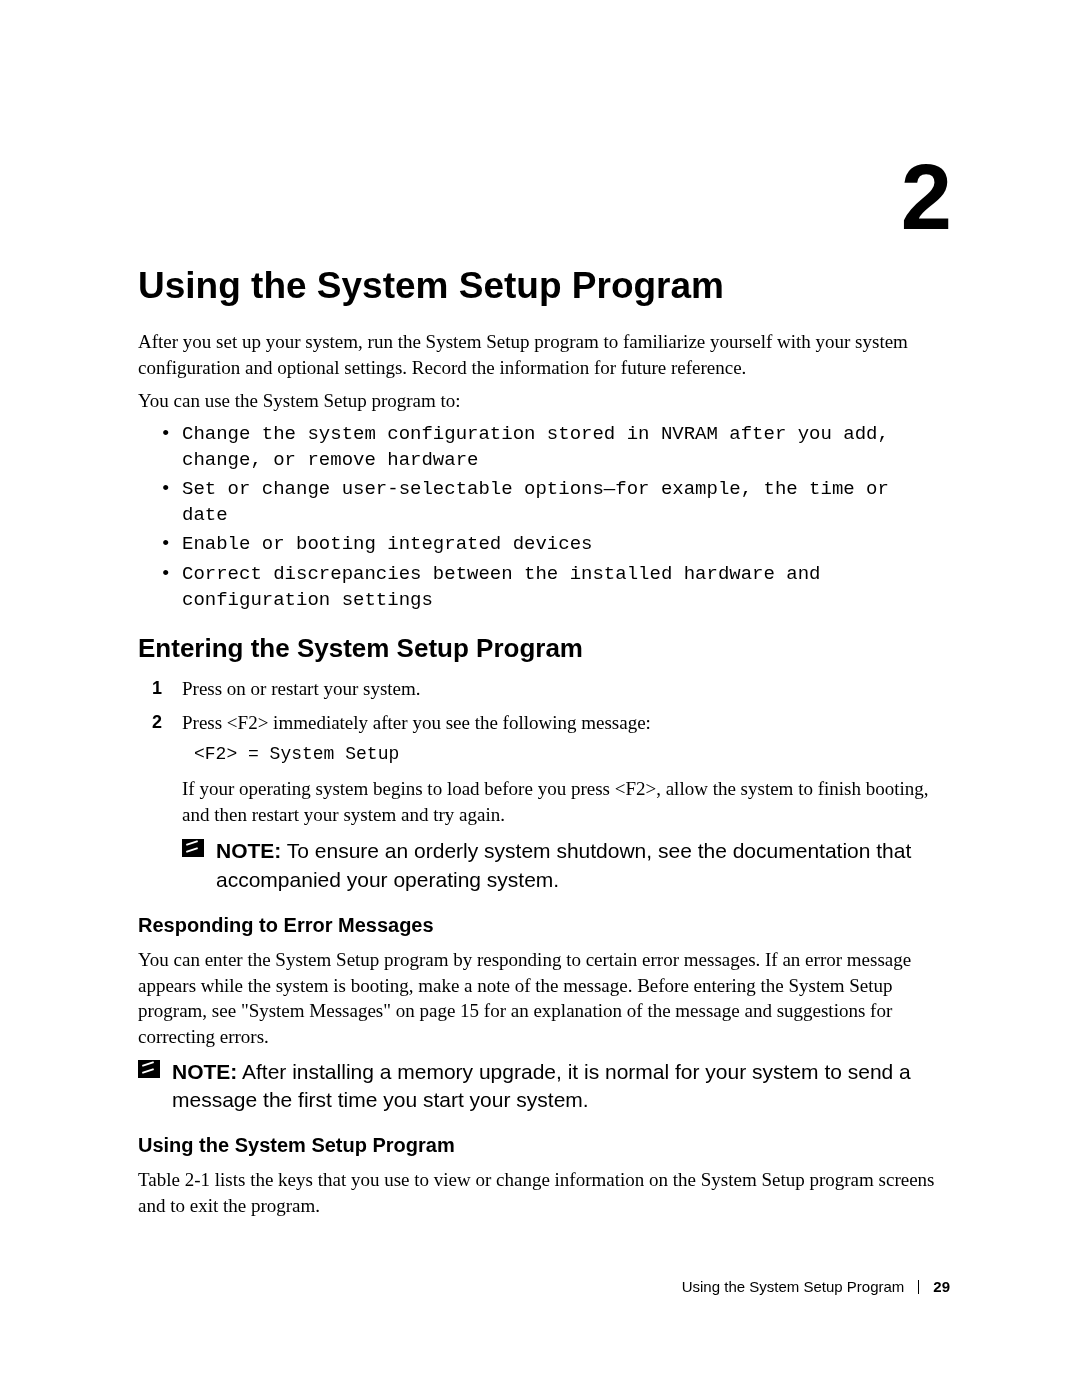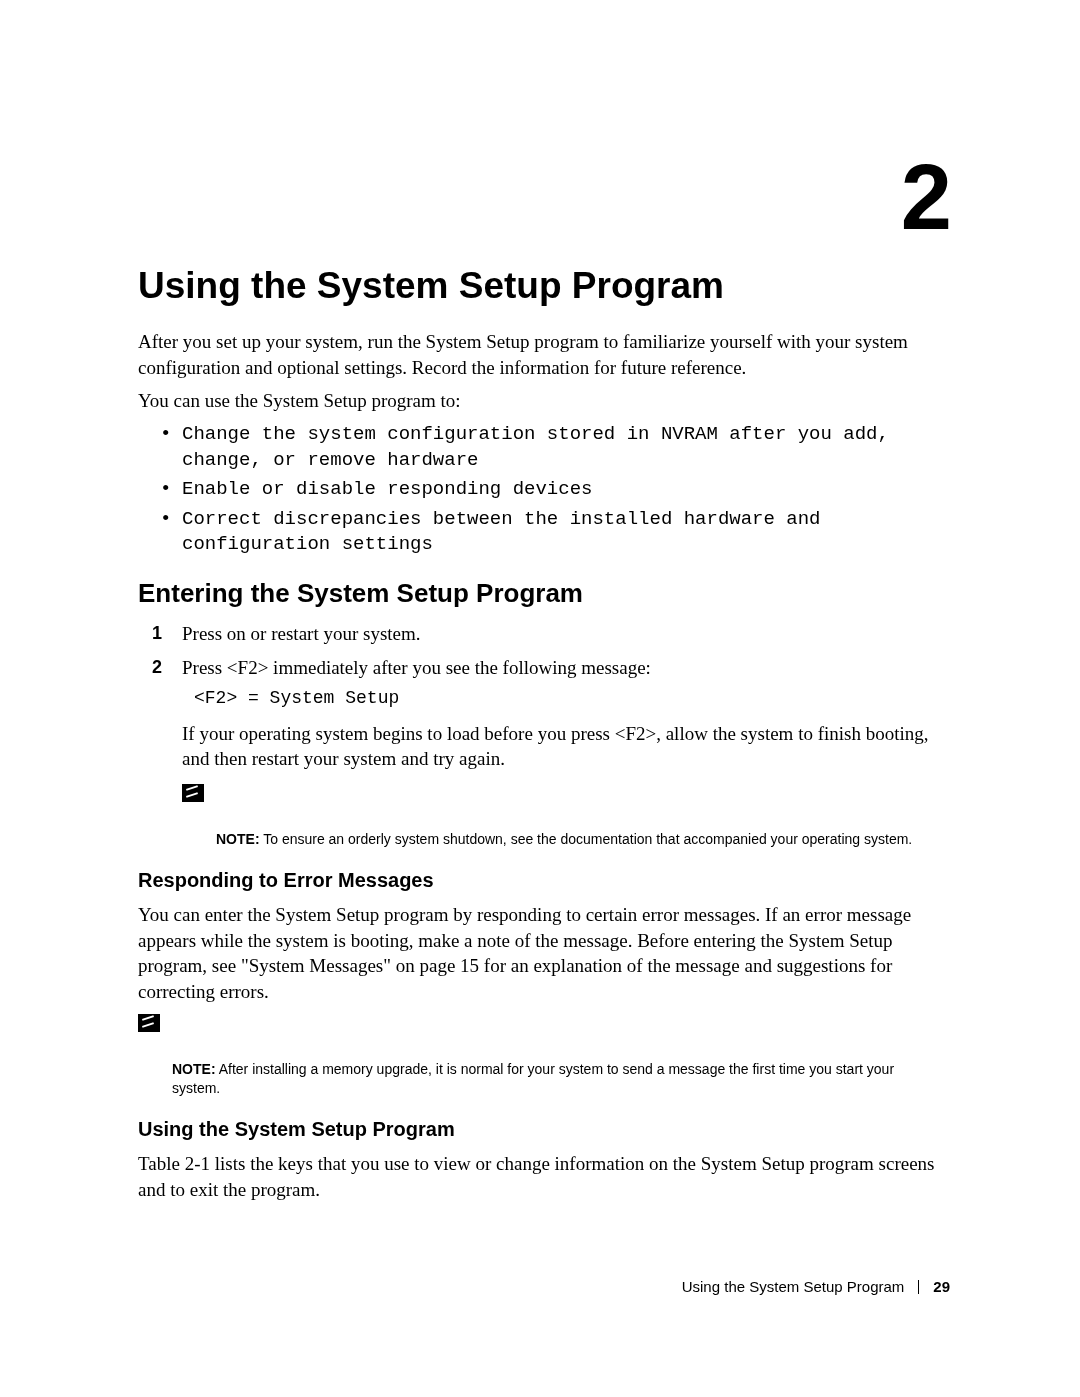--- a/index.html
+++ b/index.html
@@ -135,23 +135,22 @@
     position: absolute;
     left: 4px;
     top: 10px;
     width: 12px;
     height: 2px;
     background: #fff;
     transform: rotate(-18deg);
   }
   .note-text {
     font-family: Arial, Helvetica, sans-serif;
-    font-size: 14px;
-    line-height: 1.35;
-    margin-top: 48px;
+    font-size: 21px;
+    line-height: 1.35;
   }
   .note-text .note-label {
     font-weight: 700;
   }
   h3.subsection {
     font-family: "Arial Narrow", Arial, Helvetica, sans-serif;
     font-weight: 700;
     font-size: 20px;
     margin: 20px 0 10px 0;
   }
@@ -183,21 +182,22 @@
 
   <div class="content">
 
     <h1 class="title">Using the System Setup Program</h1>
 
     <p class="body">After you set up your system, run the System Setup program to familiarize yourself with your system configuration and optional settings. Record the information for future reference.</p>
     <p class="body">You can use the System Setup program to:</p>
 
     <ul class="bullets">
       <li>Change the system configuration stored in NVRAM after you add, change, or remove hardware</li>
-      <li>Enable or disable responding devices</li>
+      <li>Set or change user-selectable options—for example, the time or date</li>
+      <li>Enable or booting integrated devices</li>
       <li>Correct discrepancies between the installed hardware and configuration settings</li>
     </ul>
 
     <h2 class="section">Entering the System Setup Program</h2>
 
     <ol class="steps">
       <li>
         <span>Press on or restart your system.</span>
       </li>
       <li>

